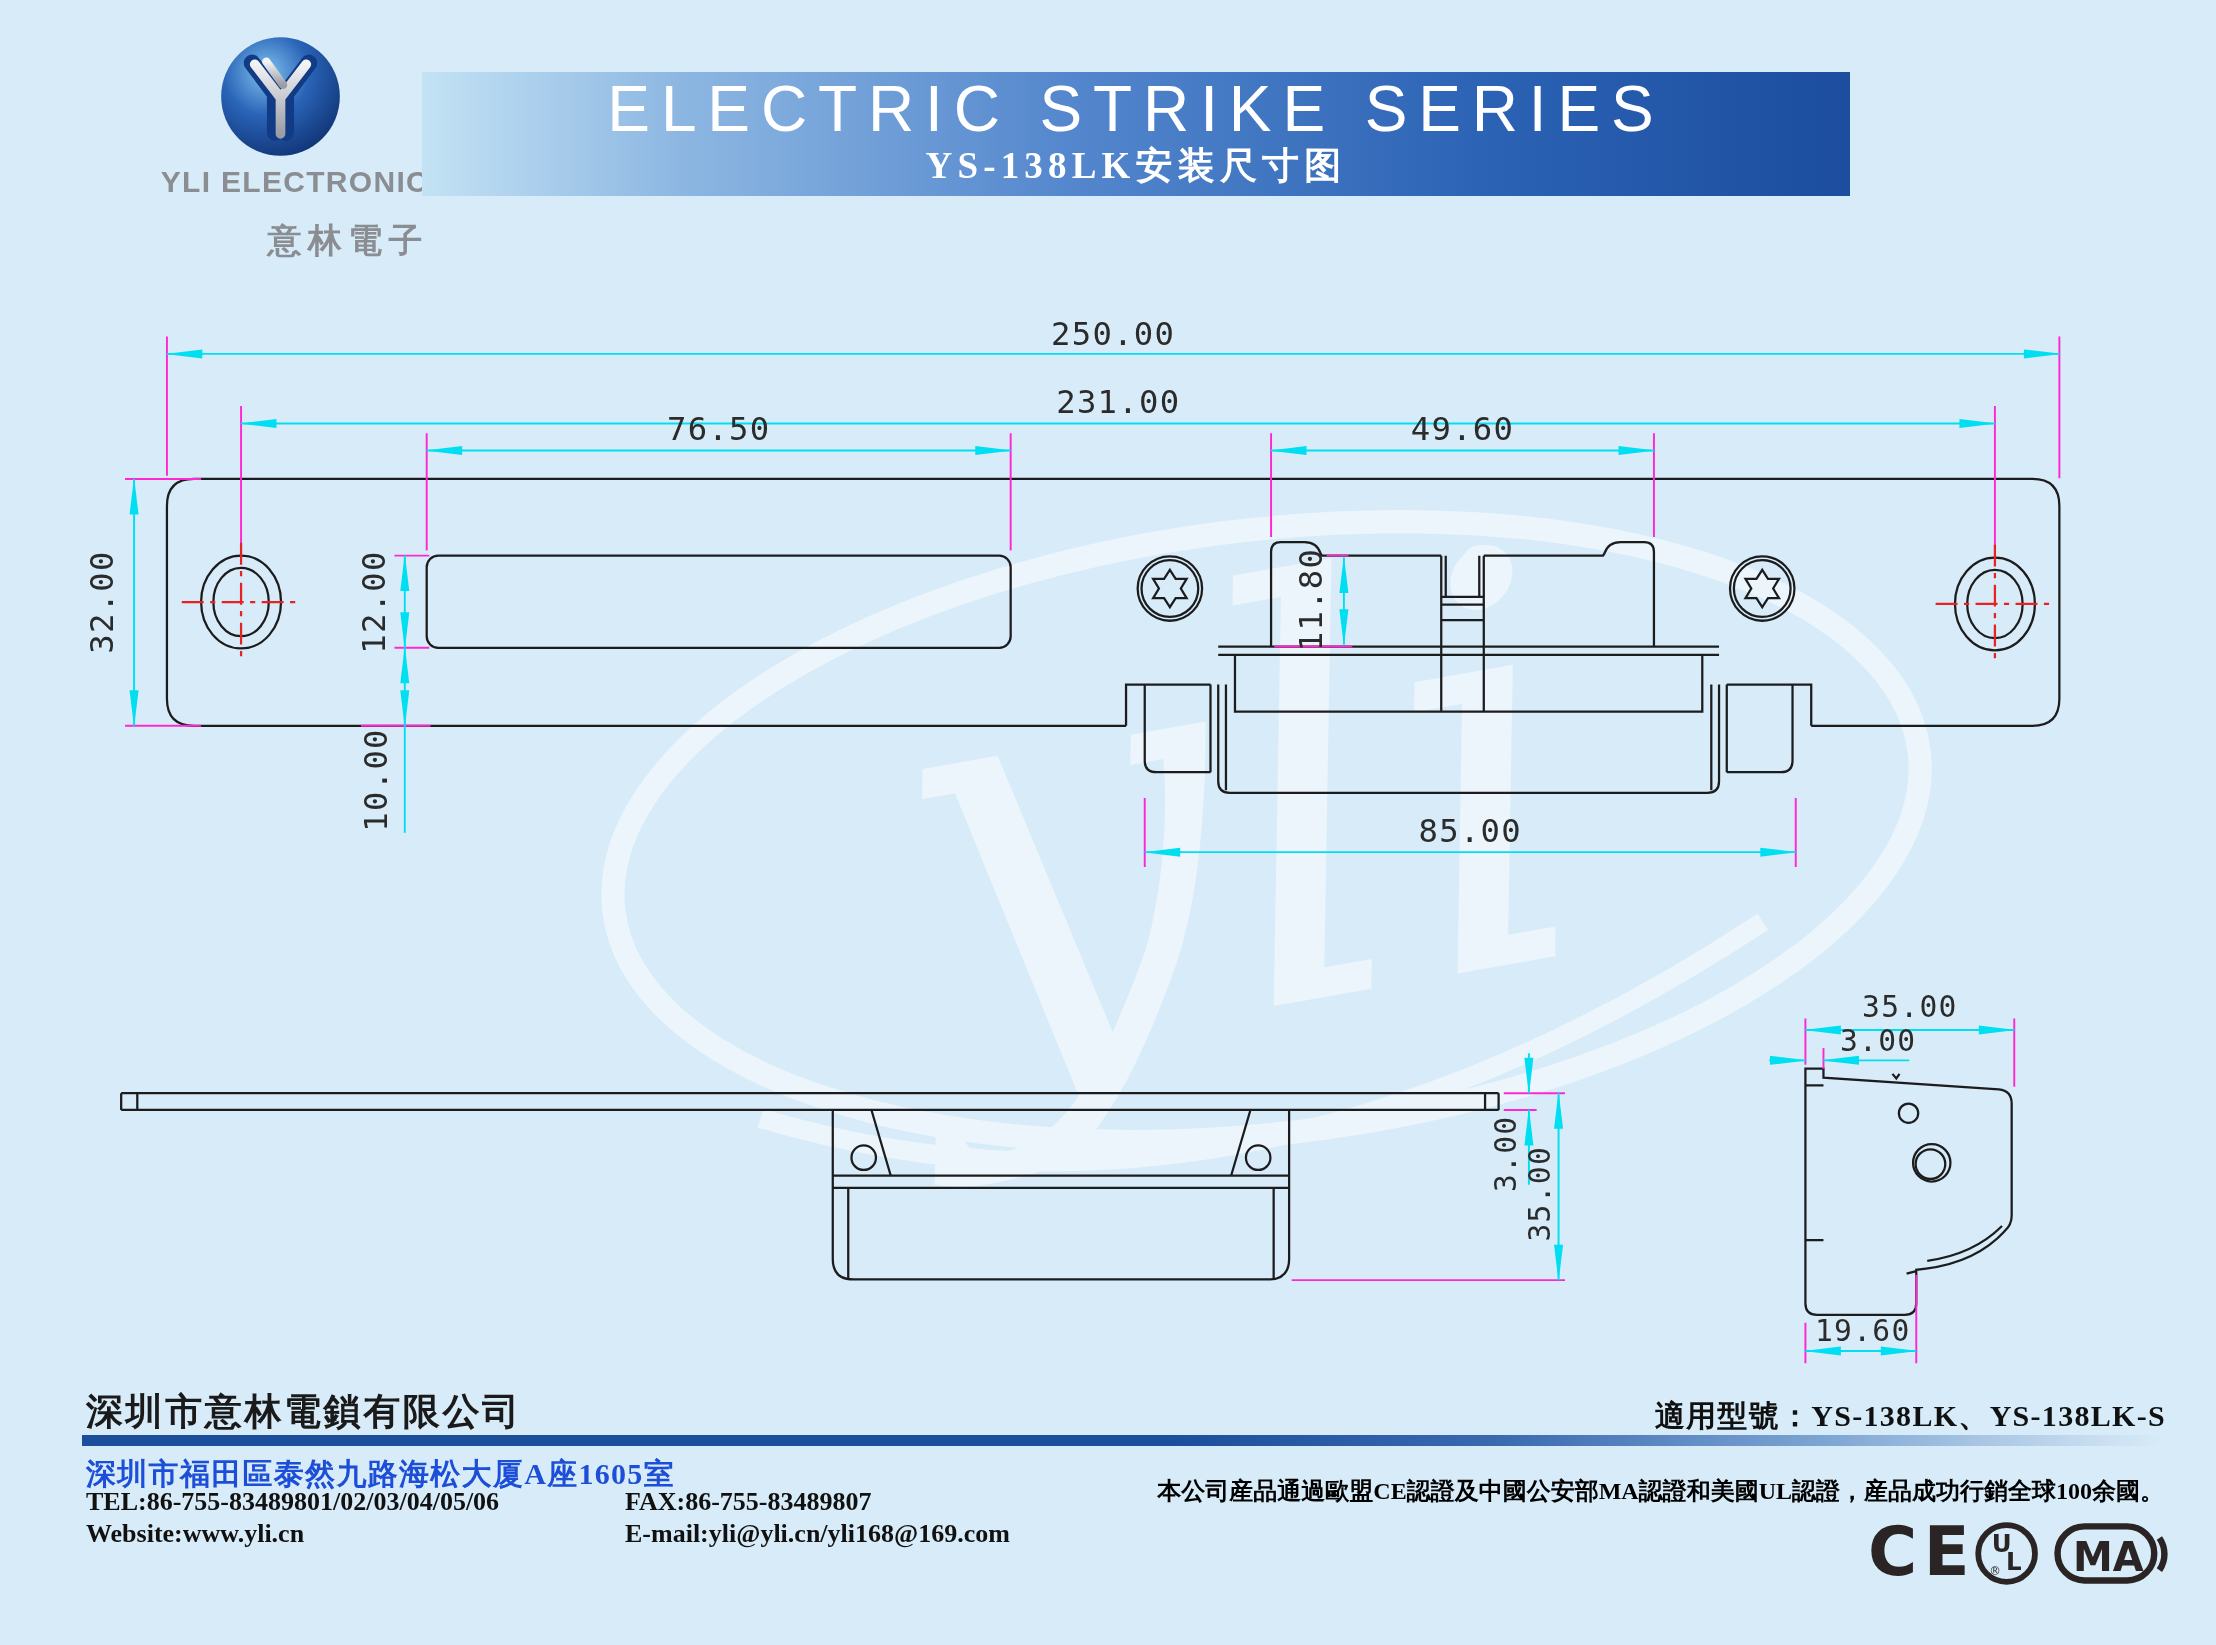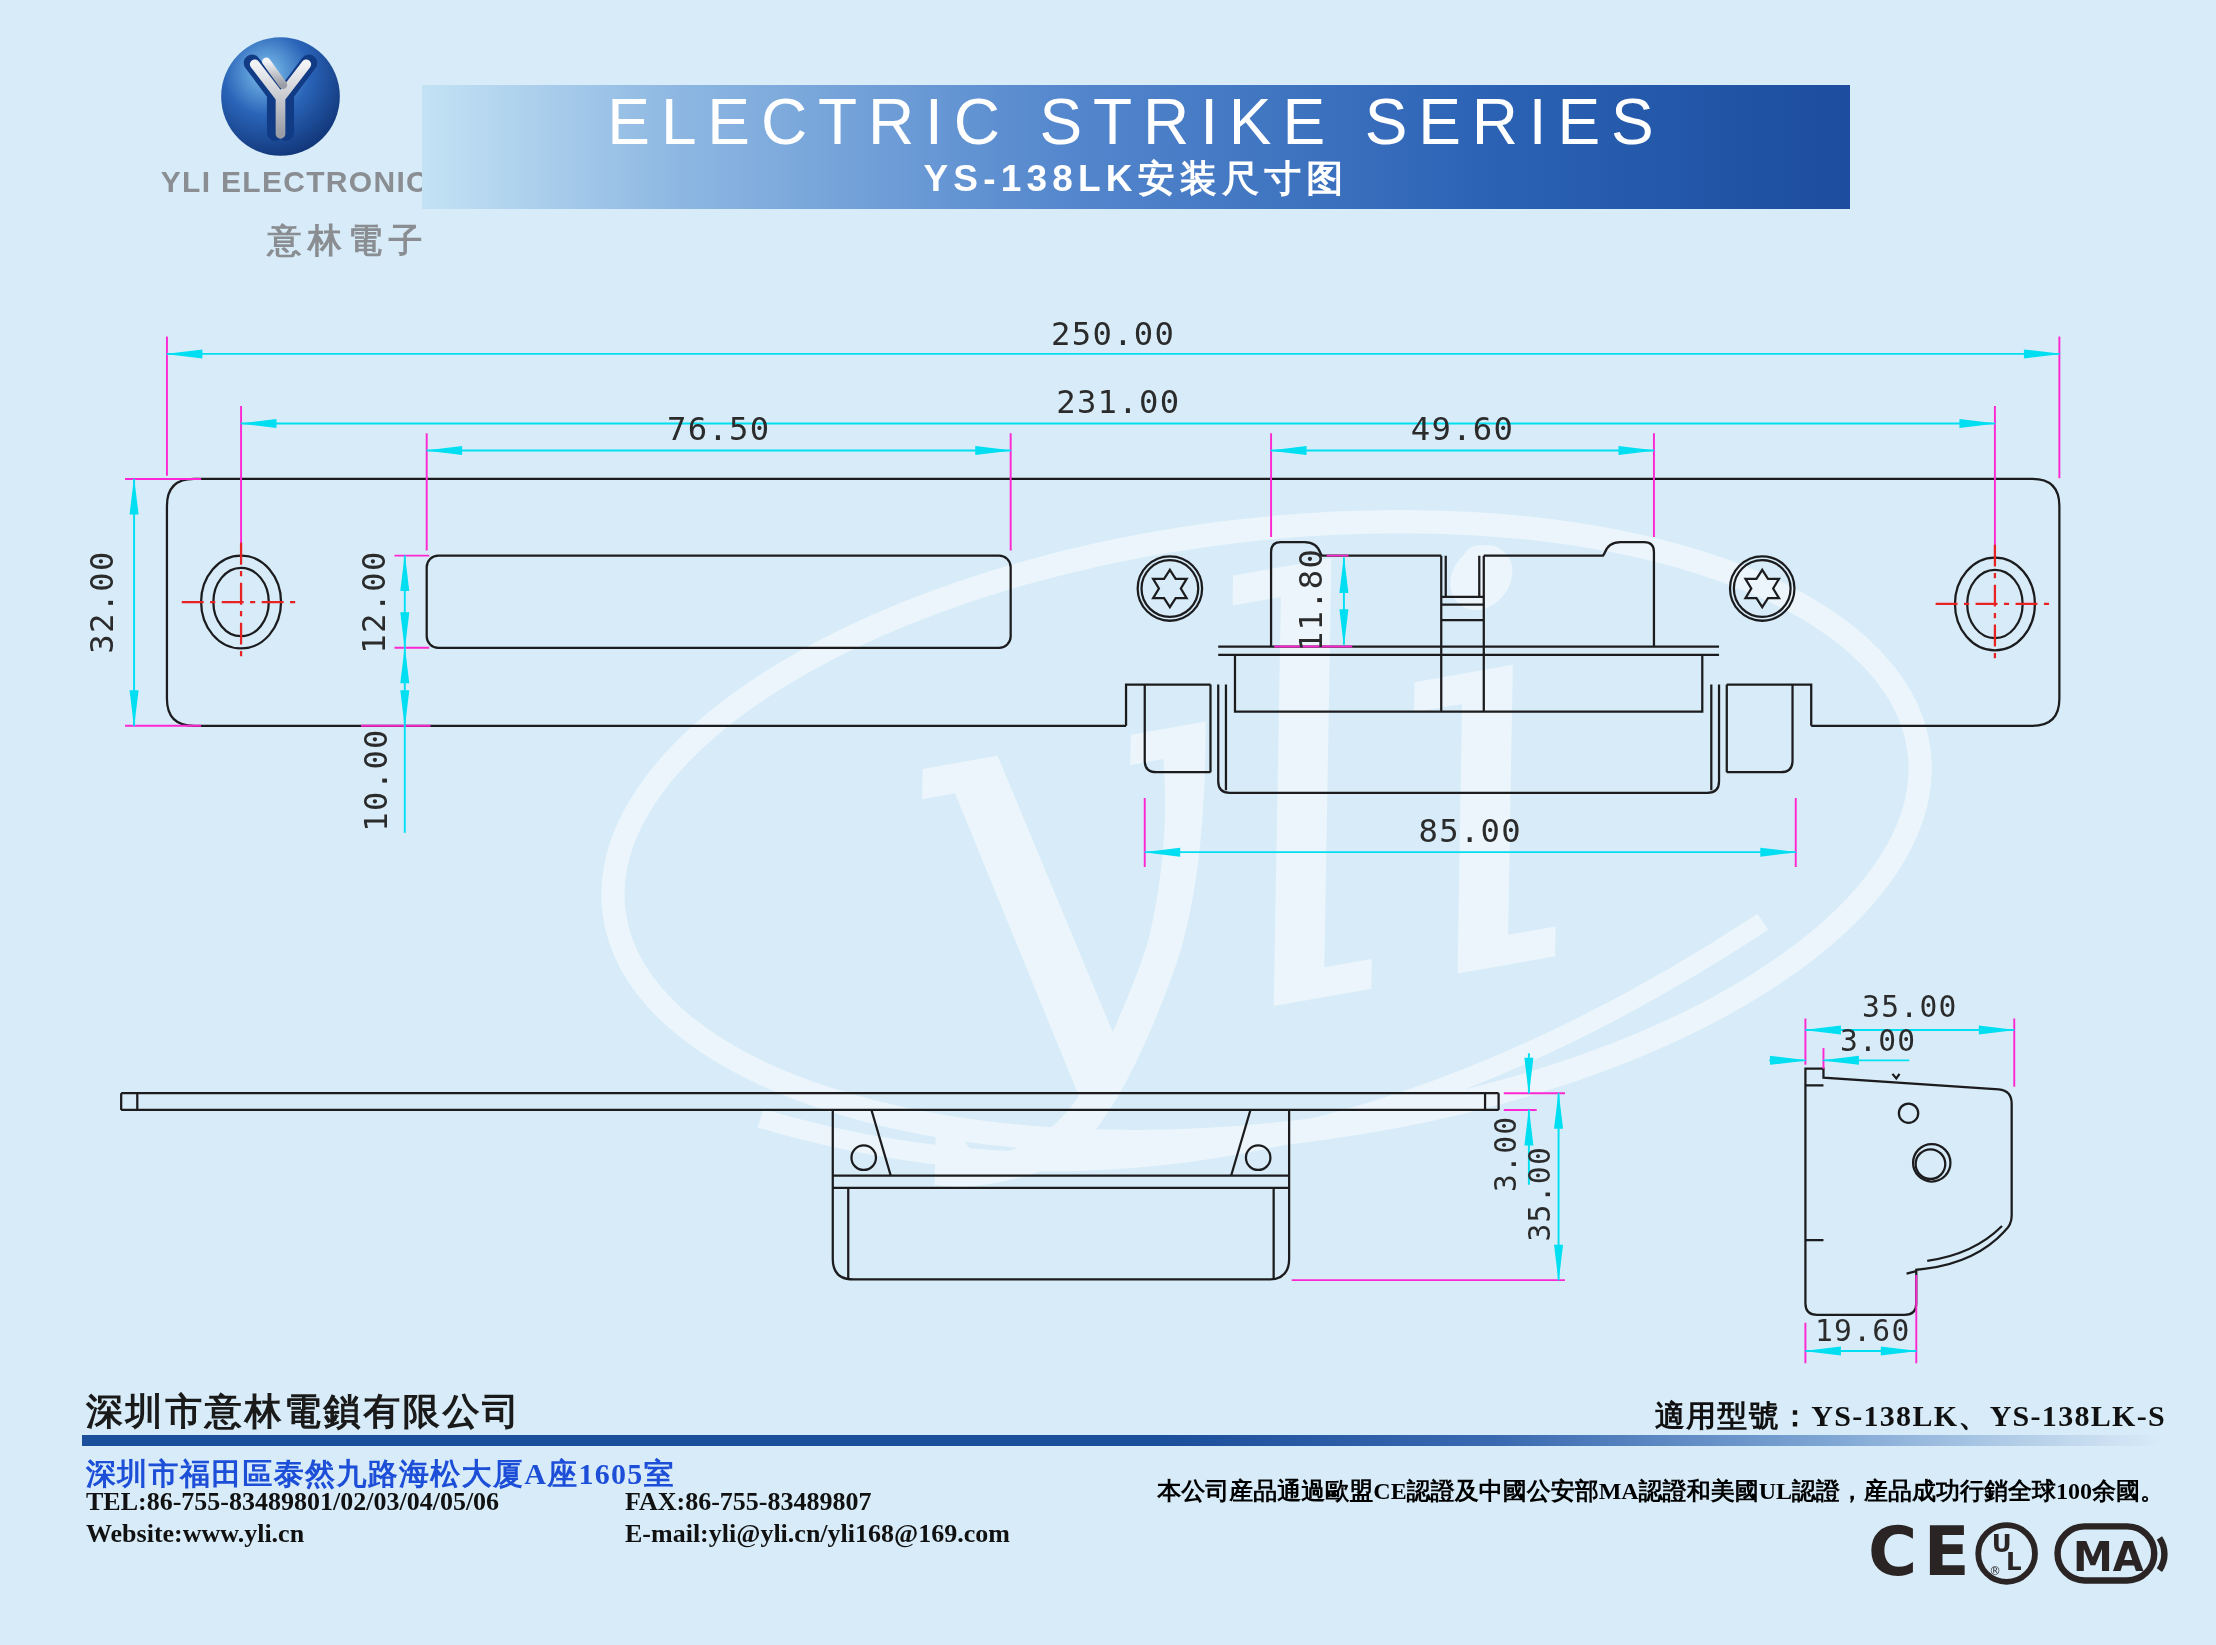--- a/index.html
+++ b/index.html
@@ -7,27 +7,27 @@
     position:relative; width:2216px; height:1645px;
     background:#d7ecf8; overflow:hidden;
     font-family:"Liberation Sans", sans-serif;
   }
   
   .logo-block{position:absolute;left:132px;top:32px;width:297px;text-align:right;}
   .logo-ball{display:block;margin:0 auto;}
   .logo-name{margin-top:3.9px;font-size:30px;font-weight:bold;color:#8a8d91;letter-spacing:1.3px;}
   .logo-name-cn{margin-top:19px;font-size:34px;font-weight:bold;color:#8a8d91;letter-spacing:6.4px;font-family:"Liberation Serif",serif;}
   .banner{
-    position:absolute;left:422px;top:85px;width:1428px;height:124px;
+    position:absolute;left:422px;top:72px;width:1428px;height:124px;
     background:linear-gradient(to right,#c3e2f4 0%,#8db7e2 18%,#5487cd 45%,#2b62b4 75%,#1c4d9e 100%);
     display:flex;flex-direction:column;align-items:center;justify-content:center;
   }
   .banner-title{color:#fff;font-size:64px;font-weight:500;letter-spacing:0.17em;line-height:1;white-space:nowrap;}
   .banner-subtitle{color:#fff;font-size:37px;font-weight:700;letter-spacing:0.14em;
-    font-family:Liberation Sans, sans-serif;white-space:nowrap;}
+    font-family:Liberation Serif, serif;white-space:nowrap;}
   
   svg.sheet{position:absolute;left:0;top:0;}
   .dim-text{font-family:"DejaVu Sans Mono",monospace;font-size:50px;fill:#2b2b2b;letter-spacing:2px;}
   .dim-text.small{font-size:46px;}
   
   .f-company{position:absolute;left:86px;top:1387px;font-size:37px;font-weight:900;color:#1a1a1a;
     font-family:"Liberation Serif",serif;letter-spacing:2.6px;}
   .f-bar{position:absolute;left:82px;top:1435px;width:2080px;height:11px;
     background:linear-gradient(to right,#1b4e9b 0%,#1b4e9b 52%,#3a69b0 68%,#7ea6d4 84%,#c9def0 97%,#d7ecf8 100%);}
   .f-address{position:absolute;left:86px;top:1454px;font-size:30px;font-weight:900;color:#1d4ed8;

